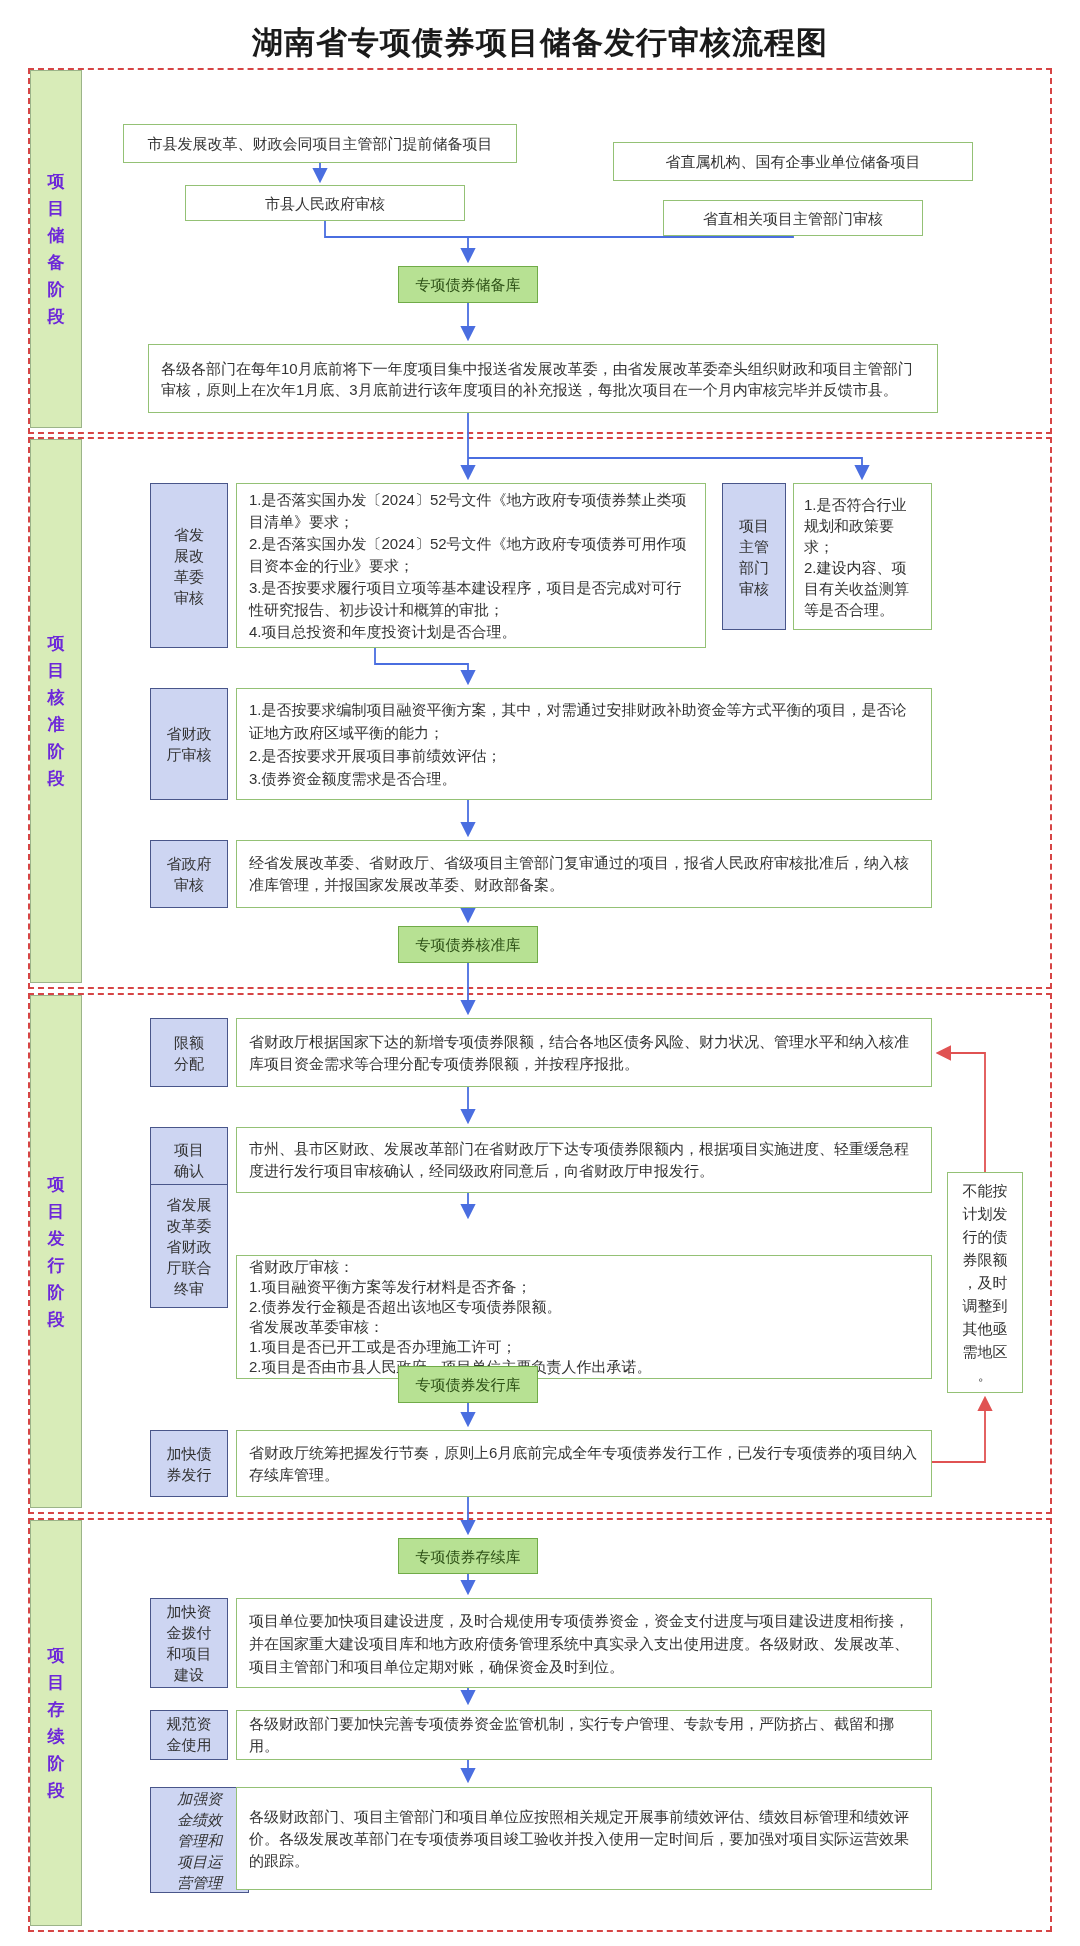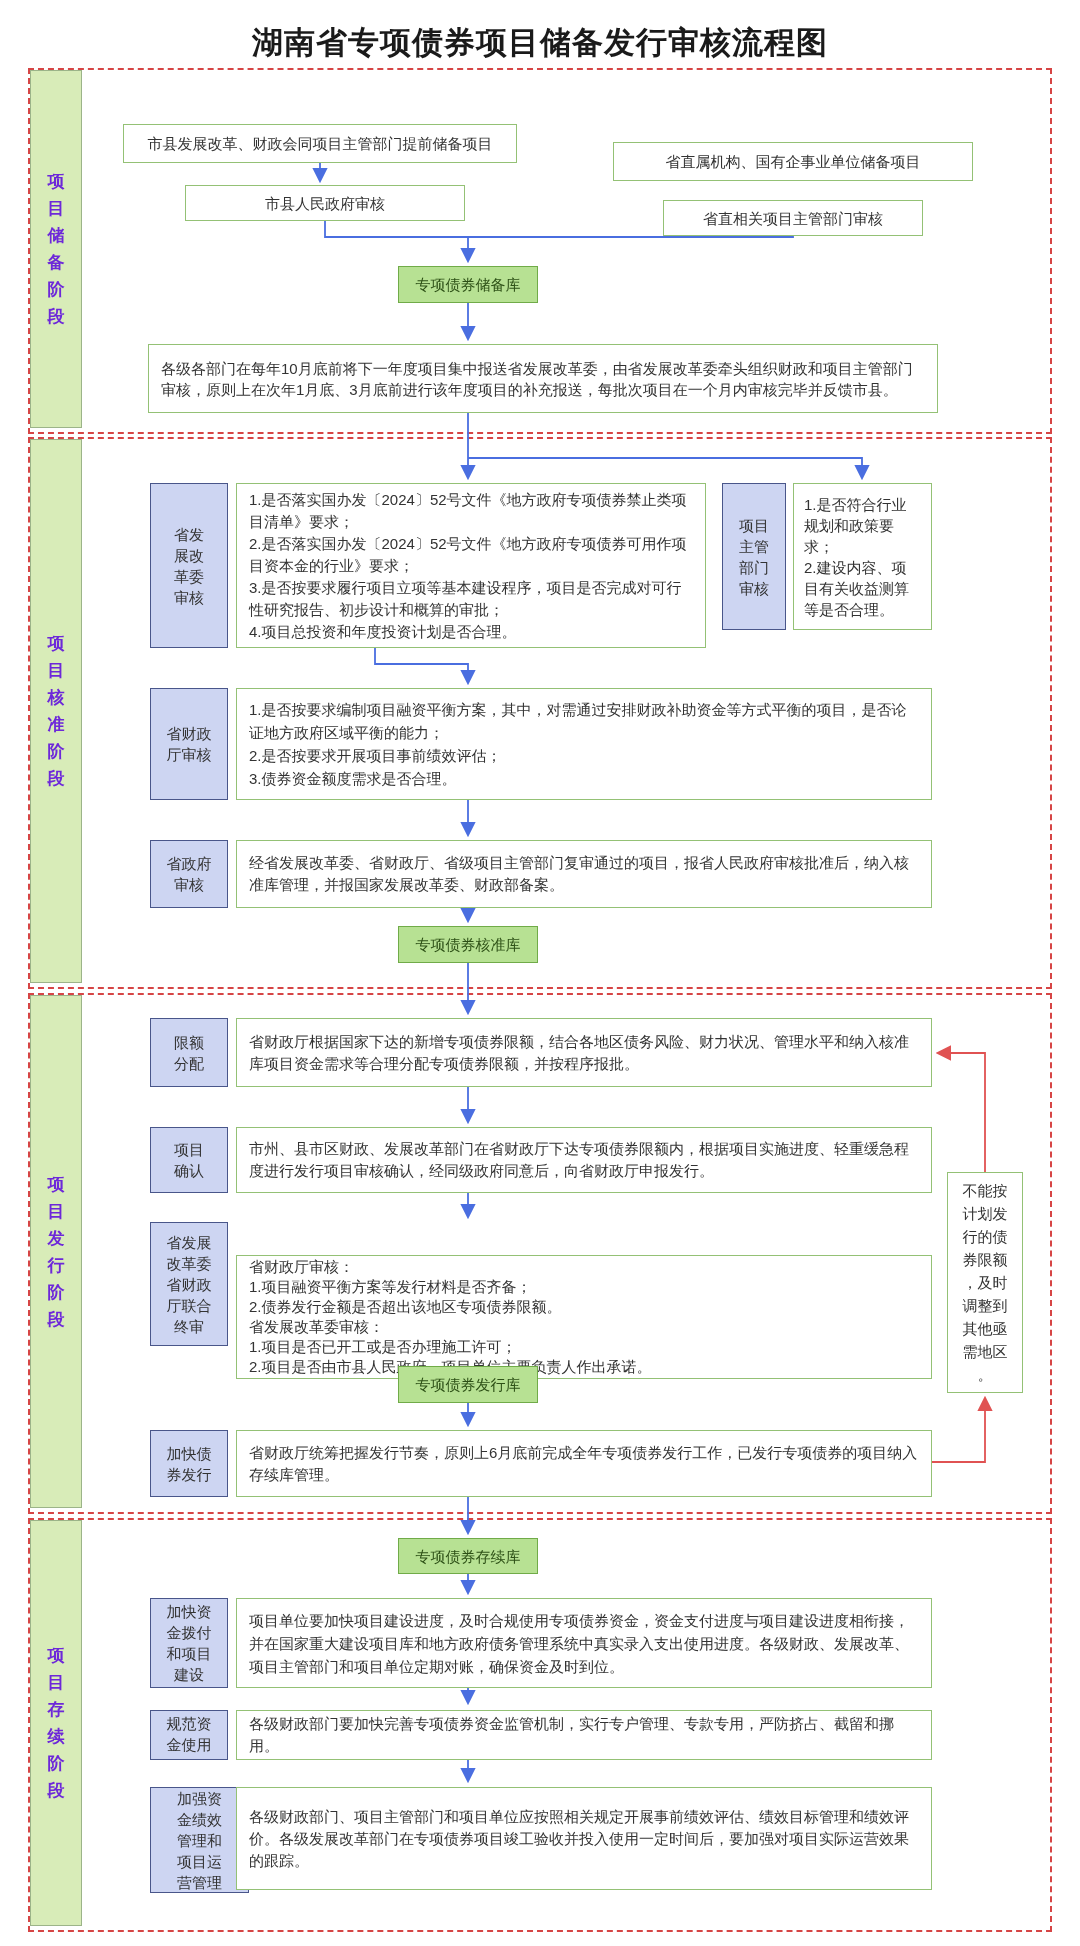--- a/index.html
+++ b/index.html
@@ -133,21 +133,21 @@
   <div class="node lbl narrow" style="left:150px;top:1018px;width:78px;height:69px;">
     <span>限额分配</span>
   </div>
   <div class="node content" style="left:236px;top:1018px;width:696px;height:69px;line-height:22px;">省财政厅根据国家下达的新增专项债券限额，结合各地区债务风险、财力状况、管理水平和纳入核准库项目资金需求等合理分配专项债券限额，并按程序报批。</div>
 
   <div class="node lbl narrow" style="left:150px;top:1127px;width:78px;height:66px;">
     <span>项目确认</span>
   </div>
   <div class="node content" style="left:236px;top:1127px;width:696px;height:66px;line-height:22px;">市州、县市区财政、发展改革部门在省财政厅下达专项债券限额内，根据项目实施进度、轻重缓急程度进行发行项目审核确认，经同级政府同意后，向省财政厅申报发行。</div>
 
-  <div class="node lbl" style="left:150px;top:1222px;width:78px;height:124px;text-align:center;">
+  <div class="node lbl" style="left:150px;top:1184px;width:78px;height:124px;text-align:center;">
     <span>省发展改革委省财政厅联合终审</span>
   </div>
   <div class="node content" style="left:236px;top:1222px;width:696px;height:124px;line-height:20px;padding:2px 12px;margin-top:33px;">省财政厅审核：
 1.项目融资平衡方案等发行材料是否齐备；
 2.债券发行金额是否超出该地区专项债券限额。
 省发展改革委审核：
 1.项目是否已开工或是否办理施工许可；
 2.项目是否由市县人民政府、项目单位主要负责人作出承诺。</div>
 
   <div class="node pool" style="left:398px;top:1366px;width:140px;height:37px;">专项债券发行库</div>
@@ -164,18 +164,18 @@
   <div class="node lbl" style="left:150px;top:1598px;width:78px;height:90px;">
     <span>加快资金拨付和项目建设</span>
   </div>
   <div class="node content" style="left:236px;top:1598px;width:696px;height:90px;line-height:23px;padding:6px 12px;">项目单位要加快项目建设进度，及时合规使用专项债券资金，资金支付进度与项目建设进度相衔接，并在国家重大建设项目库和地方政府债务管理系统中真实录入支出使用进度。各级财政、发展改革、项目主管部门和项目单位定期对账，确保资金及时到位。</div>
 
   <div class="node lbl" style="left:150px;top:1710px;width:78px;height:50px;font-family:Liberation Serif, serif;">
     <span>规范资金使用</span>
   </div>
   <div class="node content" style="left:236px;top:1710px;width:696px;height:50px;line-height:22px;padding:2px 12px;">各级财政部门要加快完善专项债券资金监管机制，实行专户管理、专款专用，严防挤占、截留和挪用。</div>
 
-  <div class="node lbl" style="left:150px;top:1787px;width:99px;height:106px;">
+  <div class="node lbl" style="left:150px;top:1787px;width:99px;height:106px;font-style:italic;">
     <span>加强资金绩效管理和项目运营管理</span>
   </div>
   <div class="node content" style="left:236px;top:1787px;width:696px;height:103px;line-height:22px;">各级财政部门、项目主管部门和项目单位应按照相关规定开展事前绩效评估、绩效目标管理和绩效评价。各级发展改革部门在专项债券项目竣工验收并投入使用一定时间后，要加强对项目实际运营效果的跟踪。</div>
 
 </div>
 
 </body></html>

